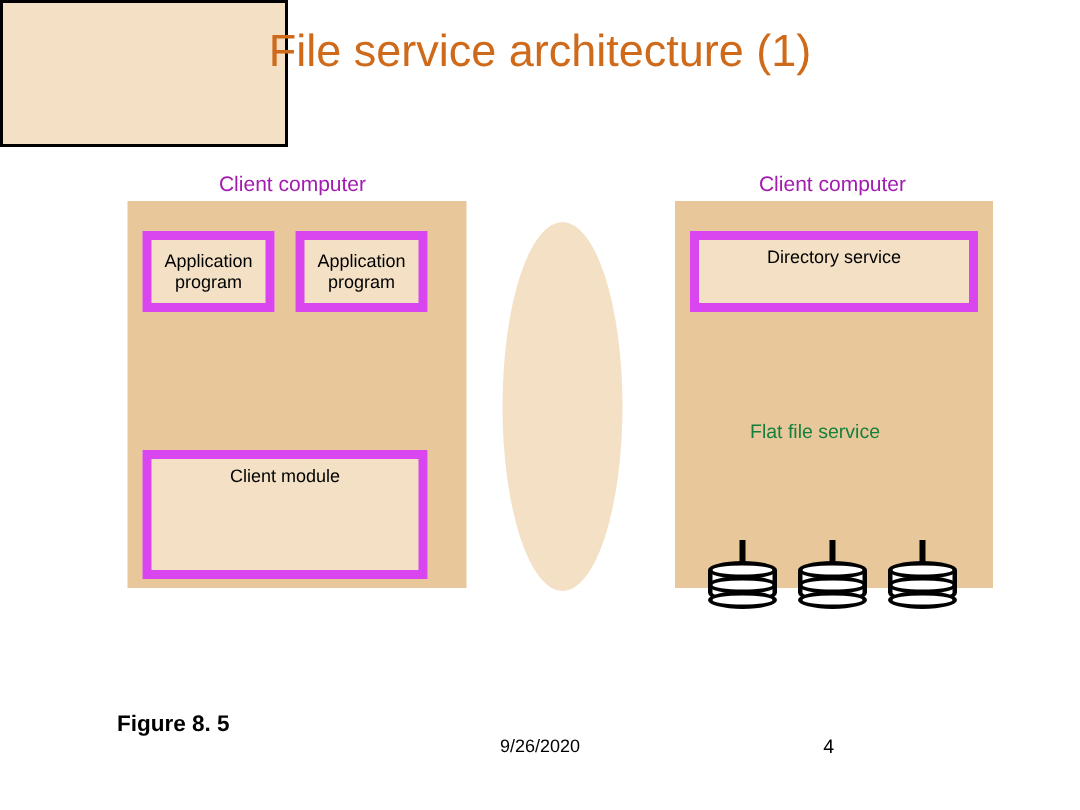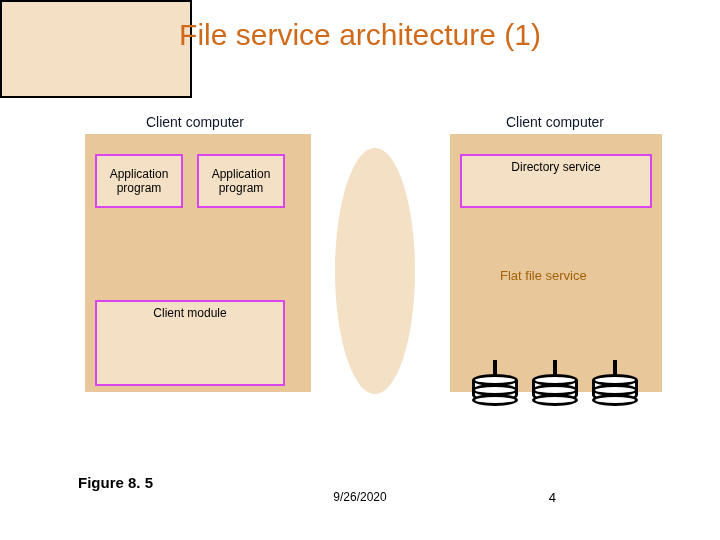--- a/index.html
+++ b/index.html
@@ -22,56 +22,56 @@
     left: 0;
     width: 720px;
     text-align: center;
     font-size: 30px;
     color: #cf6a1a;
     font-weight: 400;
   }
   .lbl {
     position: absolute;
     font-size: 14px;
-    color: #0f172a;
+    color: #a21caf;
     text-align: center;
   }
   .client-label { top: 114px; left: 95px; width: 200px; }
   .server-label { top: 114px; left: 450px; width: 210px; }
 
   .panel {
     position: absolute;
     background: #e8c79a;
   }
   .client-panel { top: 134px; left: 85px;  width: 226px; height: 258px; }
   .server-panel { top: 134px; left: 450px; width: 212px; height: 258px; }
 
   .box {
     position: absolute;
     background: #f3e0c5;
-    border: 2px solid #d946ef;
+    border: 6px solid #d946ef;
     box-sizing: border-box;
     display: flex;
     align-items: center;
     justify-content: center;
     text-align: center;
     font-size: 12px;
     line-height: 1.2;
     padding: 2px 4px;
   }
   .app1 { top: 154px; left: 95px;  width: 88px; height: 54px; }
   .app2 { top: 154px; left: 197px; width: 88px; height: 54px; }
   .client-module { top: 300px; left: 95px;  width: 190px; height: 86px; align-items: flex-start; padding-top: 4px; }
 
   .dir-service   { top: 154px; left: 460px; width: 192px; height: 54px; align-items: flex-start; padding-top: 4px; }
   .flat-service-label {
     position: absolute;
-    top: 268px; left: 500px; width: 150px;
+    top: 280px; left: 500px; width: 150px;
     font-size: 13px;
-    color: #a16207;
+    color: #15803d;
   }
   .flat-service-box { top: 288px; left: 460px; width: 192px; height: 98px; background: #f3e0c5; border: 2px solid #000; box-sizing: border-box; }
 
   
   .net-ellipse {
     position: absolute;
     top: 148px;
     left: 335px;
     width: 80px;
     height: 246px;

